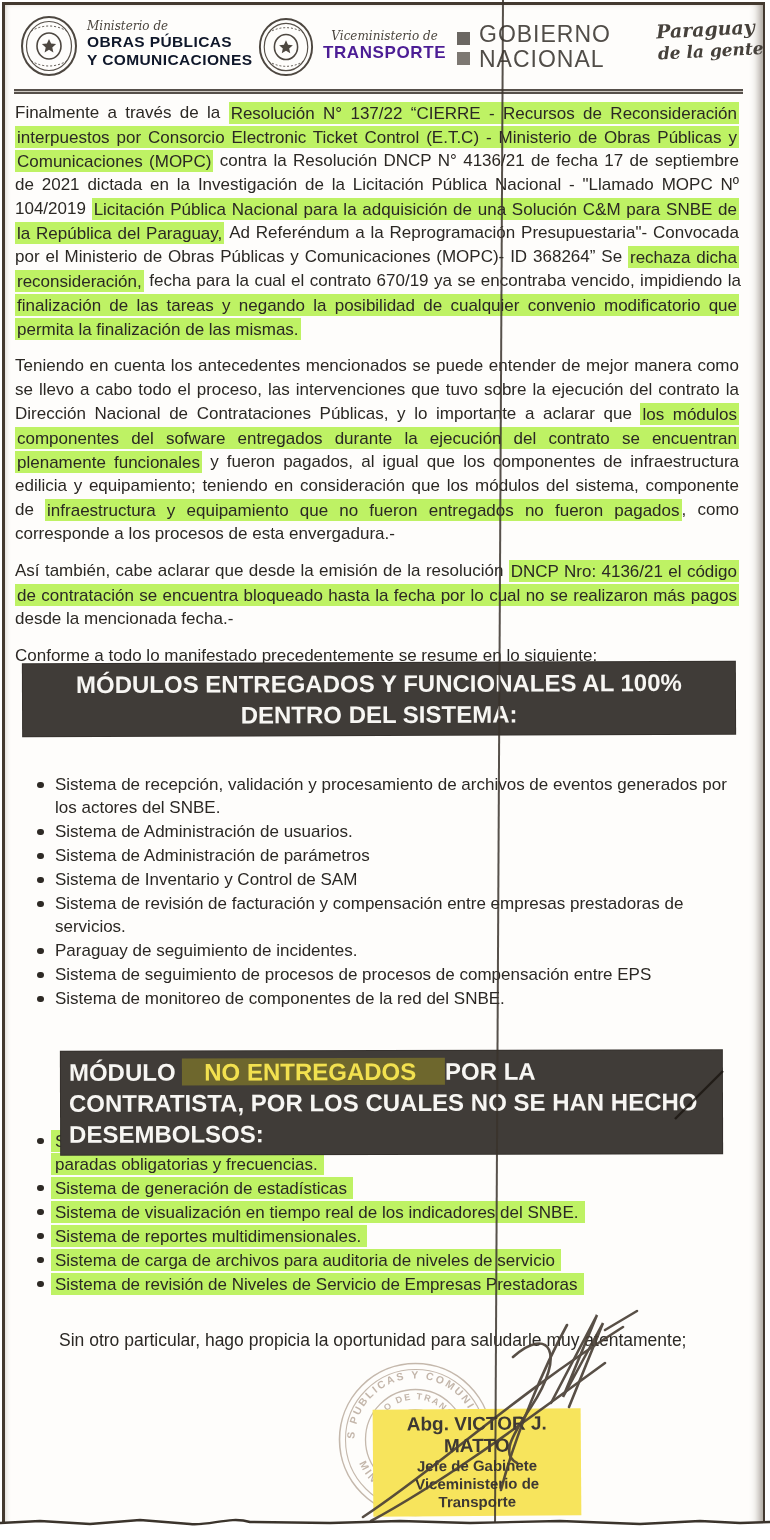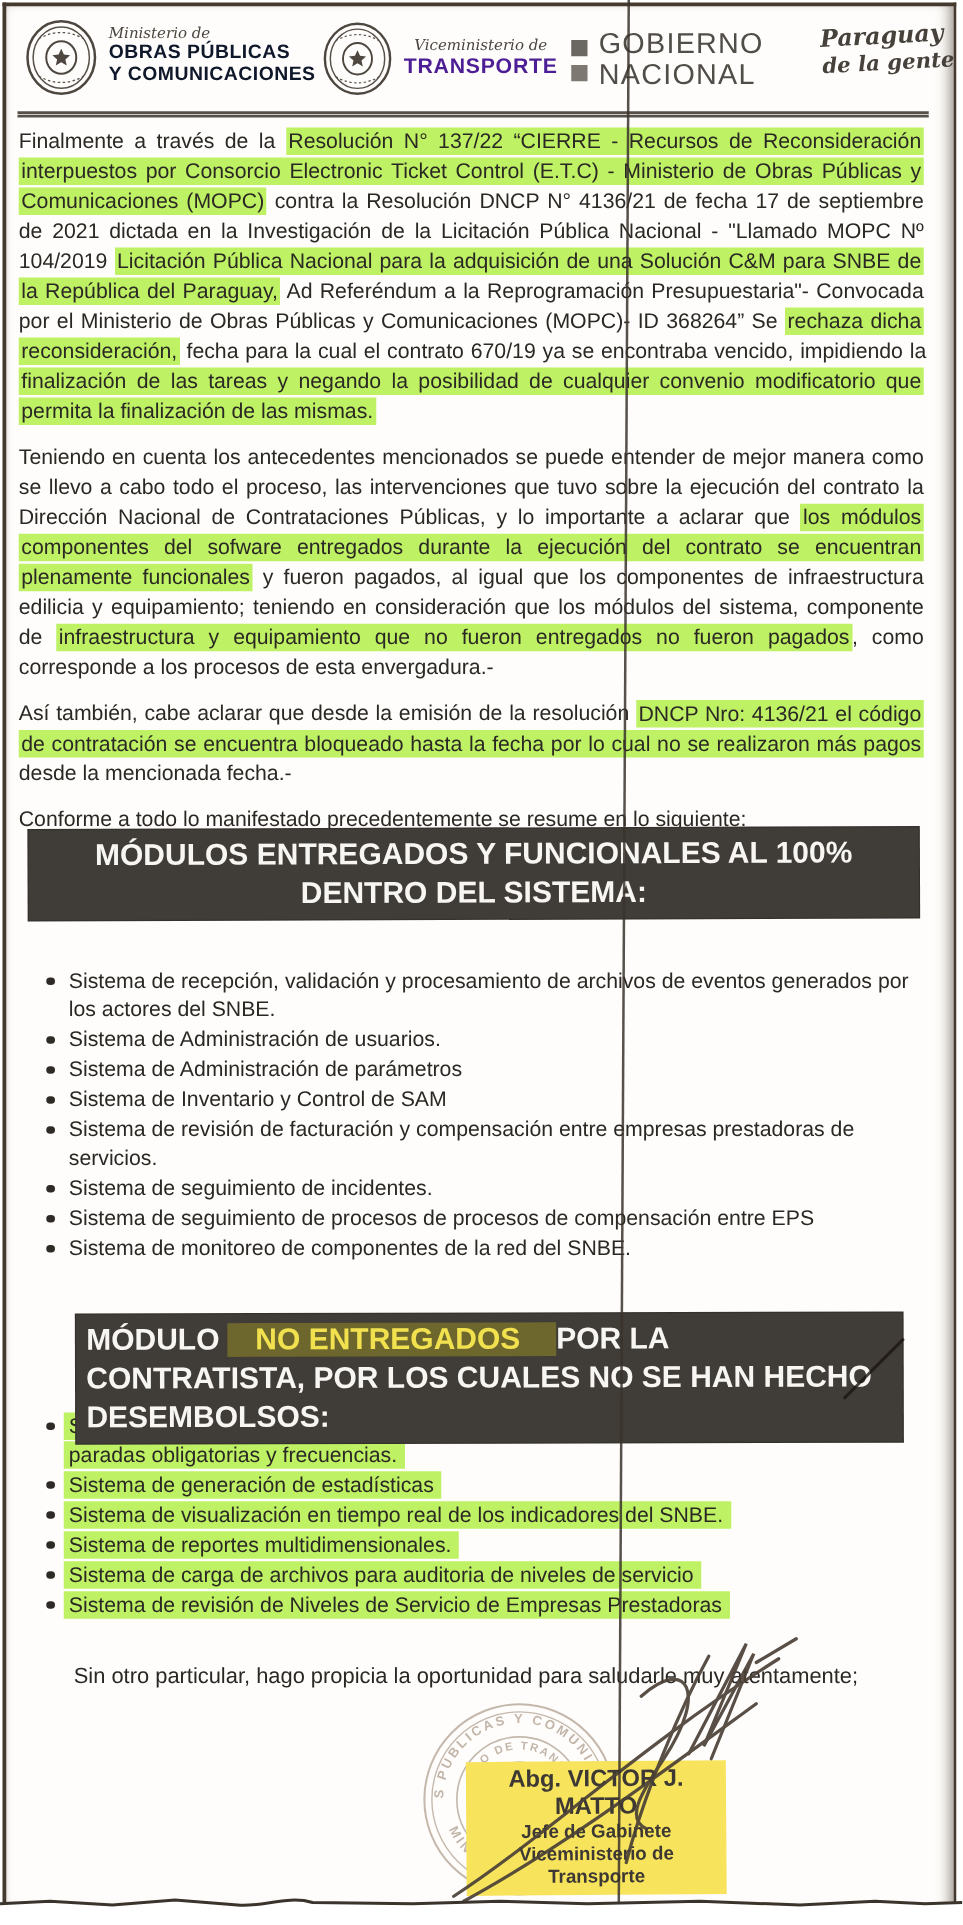--- a/index.html
+++ b/index.html
@@ -125,21 +125,21 @@
   <div class="bar bar1">
     <span>MÓDULOS ENTREGADOS Y FUNCIONALES AL 100% DENTRO DEL SISTEMA:</span>
   </div>
 
   <ul class="doc-list list1">
       <li>Sistema de recepción, validación y procesamiento de archivos de eventos generados por los actores del SNBE.</li>
       <li>Sistema de Administración de usuarios.</li>
       <li>Sistema de Administración de parámetros</li>
       <li>Sistema de Inventario y Control de SAM</li>
       <li>Sistema de revisión de facturación y compensación entre empresas prestadoras de servicios.</li>
-      <li>Sistema de seguimiento de incidentes.</li>
+      <li>Paraguay de seguimiento de incidentes.</li>
       <li>Sistema de seguimiento de procesos de procesos de compensación entre EPS</li>
       <li>Sistema de monitoreo de componentes de la red del SNBE.</li>
     </ul>
 
   <div class="bar bar2">
     <span><span>MÓDULO </span><span class="hl-dark"> NO ENTREGADOS </span><span> POR LA CONTRATISTA, POR LOS CUALES NO SE HAN HECHO DESEMBOLSOS:</span></span>
   </div>
   <svg class="bar2-scratch" viewBox="0 0 90 72">
     <path d="M78 18 C60 36 42 54 30 66" stroke="rgba(25,20,15,.8)" stroke-width="2.4" fill="none"></path>
   </svg>

